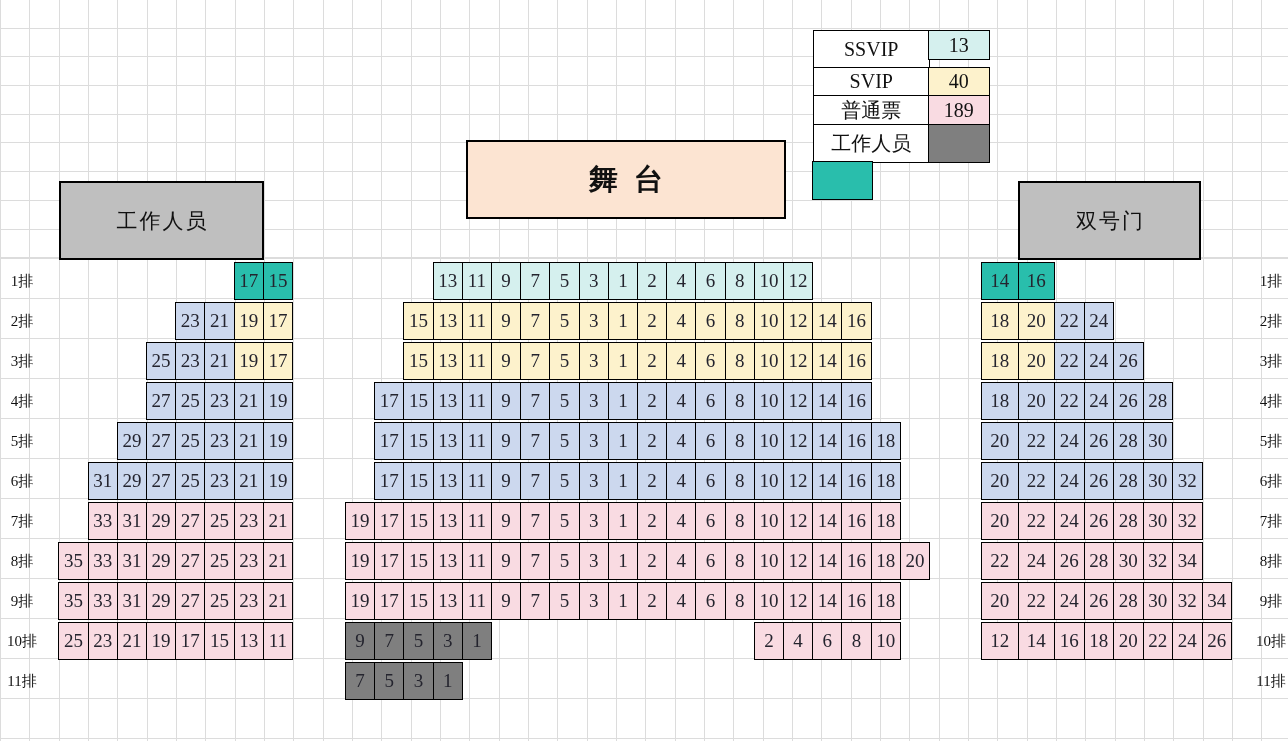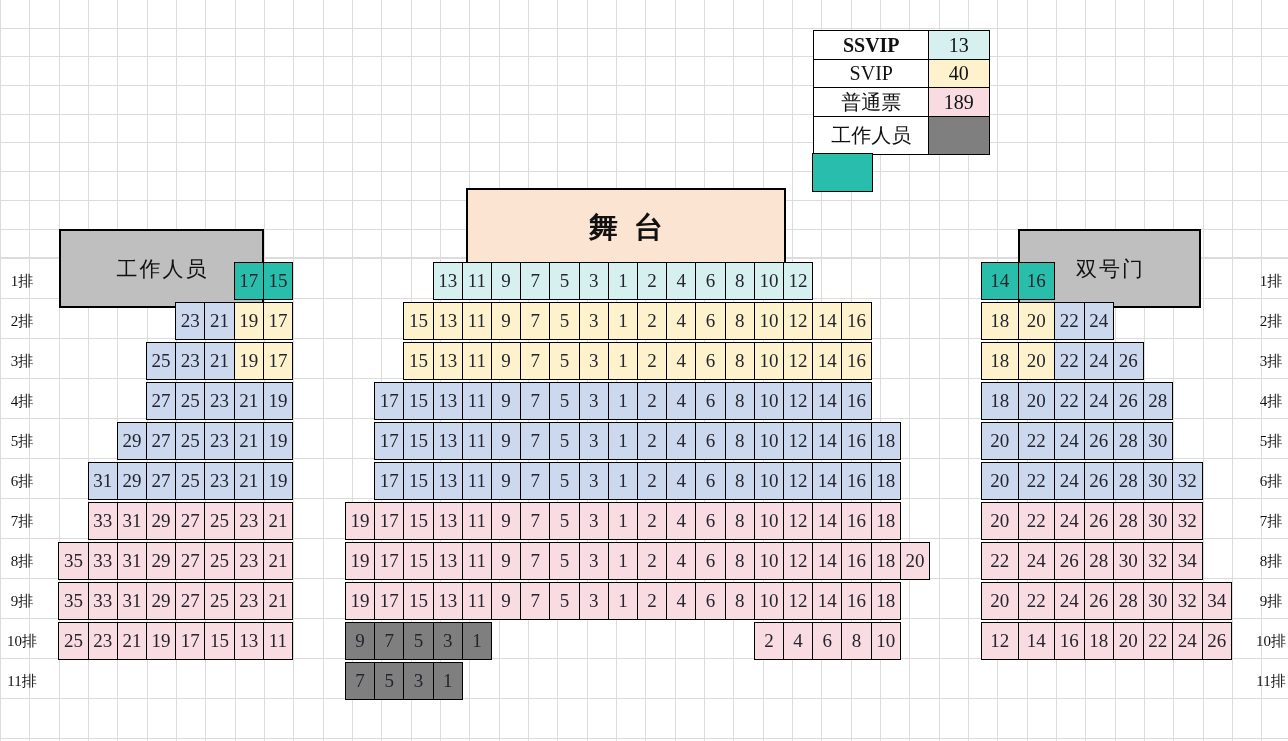--- a/index.html
+++ b/index.html
@@ -7,21 +7,21 @@
           font-family:"Liberation Serif","DejaVu Serif",serif;}
   
   .gridv{position:absolute;inset:0;pointer-events:none;
          background:repeating-linear-gradient(to right,#dcdcdc 0 1px,transparent 1px 29.33px);}
   .gridh-top{position:absolute;left:0;right:0;top:0;height:258px;pointer-events:none;
          background:repeating-linear-gradient(to bottom,transparent 0 27.7px,#dcdcdc 27.7px 28.7px);}
   .gridh-bottom{position:absolute;left:0;right:0;top:258px;height:483px;pointer-events:none;
          background:repeating-linear-gradient(to bottom,#dcdcdc 0 1px,transparent 1px 40px);}
 
   .bigbox{position:absolute;box-sizing:border-box;border:2px solid #000;
-          display:flex;align-items:center;justify-content:center;color:#111;margin-top:48px;}
+          display:flex;align-items:center;justify-content:center;color:#111;}
   .stage{left:466px;top:140px;width:320px;height:79px;font-size:29px;font-weight:bold;}
   .stage span{letter-spacing:16px;margin-right:-16px;}
   .gate{font-size:21px;}
   .gate span{letter-spacing:2px;margin-right:-2px;}
   .gate-left{left:59px;top:181px;width:205px;height:79px;}
   .gate-right{left:1018px;top:181px;width:183px;height:79px;}
 
   .seat{position:absolute;box-sizing:border-box;height:38px;border:1px solid #000;
         display:flex;align-items:center;justify-content:center;
         font-size:19px;color:#24242e;}
@@ -51,21 +51,21 @@
   </div>
   <div class="bigbox gate gate-left" style="background: rgb(191, 191, 191);">
     <span>工作人员</span>
   </div>
   <div class="bigbox gate gate-right" style="background: rgb(191, 191, 191);">
     <span>双号门</span>
   </div>
 
   <div class="legend">
       <div class="legend-row">
-        <div class="legend-cell legend-label" style="height: 30px; font-weight: bold;">SSVIP</div>
+        <div class="legend-cell legend-label" style="height: 38px;">SSVIP</div>
         <div class="legend-cell legend-value" style="height: 30px; background: rgb(213, 240, 238);">13</div>
       </div>
       <div class="legend-row">
         <div class="legend-cell legend-label" style="height: 30px;">SVIP</div>
         <div class="legend-cell legend-value" style="height: 30px; background: rgb(253, 242, 204);">40</div>
       </div>
       <div class="legend-row">
         <div class="legend-cell legend-label" style="height: 30px;">普通票</div>
         <div class="legend-cell legend-value" style="height: 30px; background: rgb(249, 219, 226);">189</div>
       </div>

